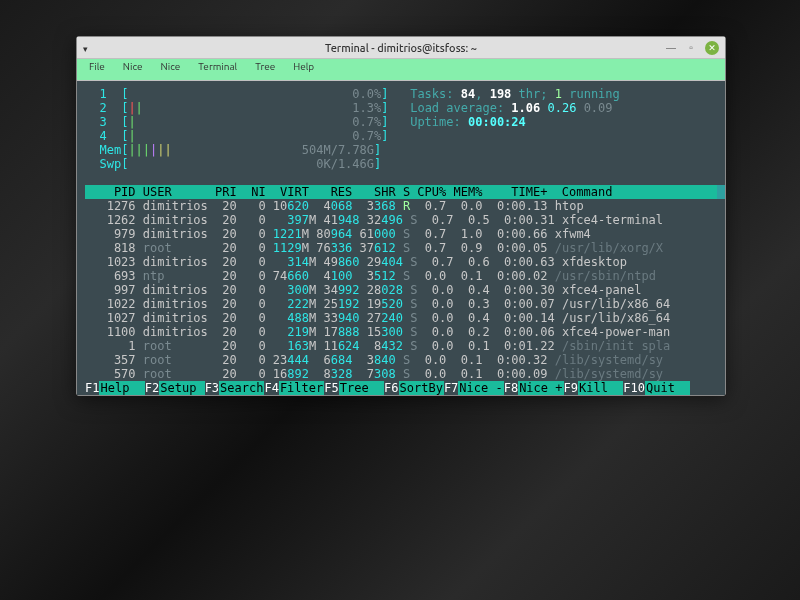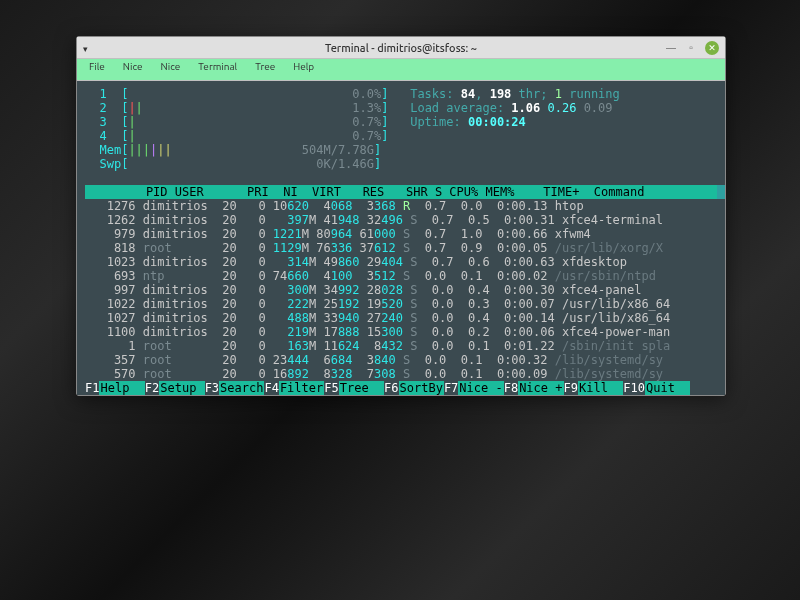--- a/index.html
+++ b/index.html
@@ -59,21 +59,21 @@
 .c-cyan { color: #2ee6e6; }
 .c-dimcyan { color: #4aa; }
 .c-green { color: #6fe26f; }
 .c-ltgreen { color: #9fff9f; }
 .c-red { color: #f55; }
 .c-mag { color: #c080ff; }
 .c-grey { color: #7a8a90; }
 .c-white { color: #fff; font-weight: bold; }
 .c-yellow { color: #d0d070; }
 .c-ltcyan { color: #5ff; }
-.header-row { background: #1abc9c; color: #000; display: inline-block; width: 100%; padding-left: 32px; }
+.header-row { background: #1abc9c; color: #000; display: inline-block; width: 100%; }
 .sel-row { background: #2ea0a0; color: #000; display: inline-block; width: 100%; }
 .fbar { background: #3b4a50; }
 .fkey { color: #fff; }
 .flbl { background: #1abc9c; color: #000; padding: 0 1px; }
 .row { display: block; }
 .cmd-dim { color: #6a7a80; }
 </style>
 </head>
 <body>
 

